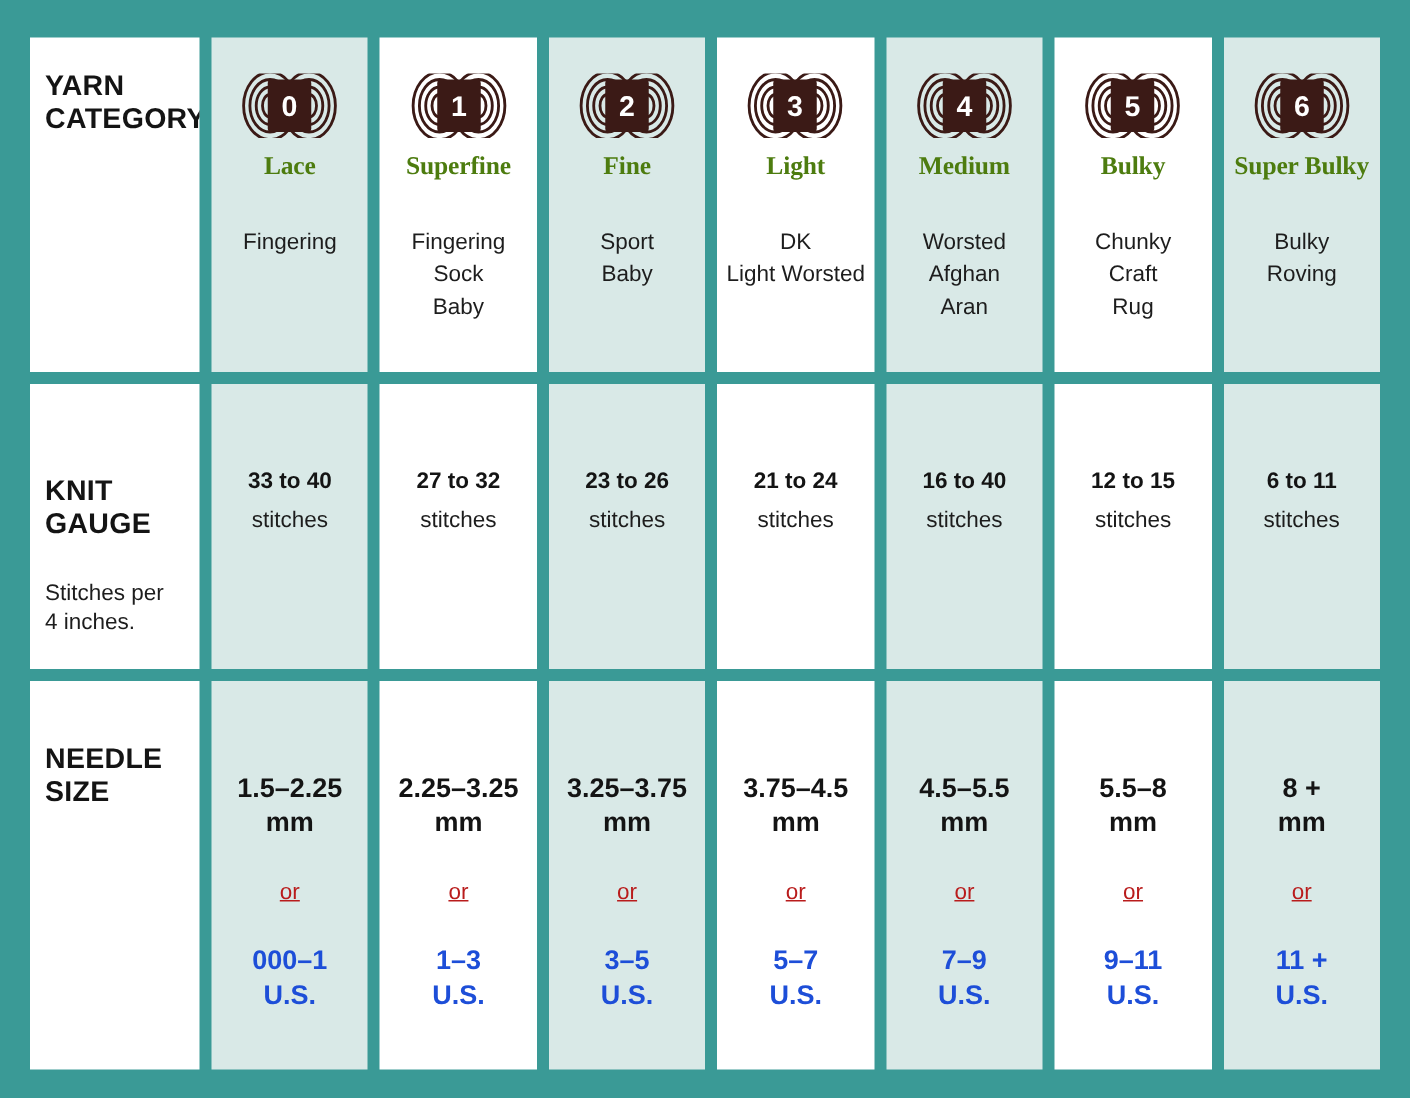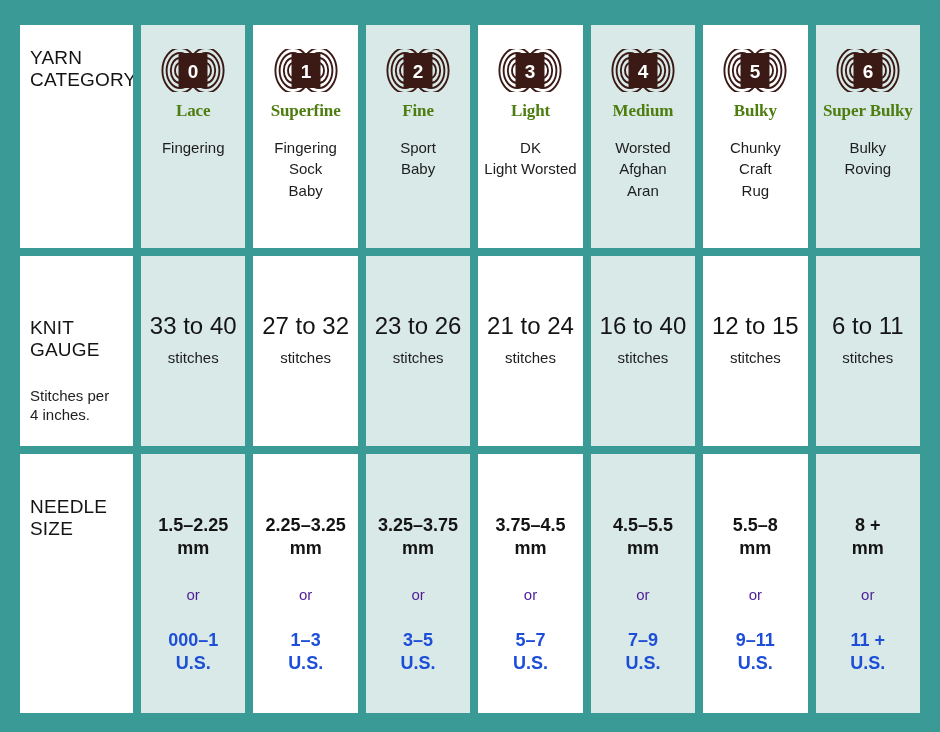--- a/index.html
+++ b/index.html
@@ -36,21 +36,21 @@
   }
   .cell.tinted { background: #d9e9e7; }
 
   
   .label-cell {
     align-items: flex-start;
     justify-content: flex-start;
     padding: 0 0 0 10px;
   }
   .row-label {
-    font-weight: normal;
+    font-weight: bold;
     font-size: 19px;
     line-height: 1.18;
     color: #141414;
     letter-spacing: .2px;
     white-space: pre-line;
   }
   .row-sub {
     font-size: 15px;
     line-height: 1.28;
     color: #1d1d1d;
@@ -76,30 +76,30 @@
     margin-top: 9px;
     text-align: center;
     white-space: nowrap;
     letter-spacing: -.1px;
     font-family: Liberation Serif, serif;
   }
   .cat-alt {
     font-size: 15px;
     line-height: 1.42;
     color: #1d1d1d;
-    margin-top: 16px;
+    margin-top: 30px;
     text-align: center;
     white-space: pre-line;
   }
 
   
   .gauge-cell { justify-content: flex-start; padding-top: 56px; }
   .gauge-main {
-    font-weight: normal;
-    font-size: 24px;
+    font-weight: bold;
+    font-size: 15px;
     color: #141414;
     text-align: center;
     white-space: nowrap;
   }
   .gauge-unit {
     font-size: 15px;
     color: #1d1d1d;
     margin-top: 9px;
     text-align: center;
   }
@@ -109,23 +109,24 @@
   .needle-mm {
     font-weight: bold;
     font-size: 18px;
     color: #141414;
     text-align: center;
     line-height: 1.28;
     white-space: pre-line;
   }
   .needle-or {
     font-size: 15px;
-    color: #4c1d95;
+    color: #b91c1c;
     margin-top: 26px;
     text-align: center;
+    text-decoration: underline;
   }
   .needle-us {
     font-weight: bold;
     font-size: 18px;
     color: #1d4ed8;
     margin-top: 26px;
     text-align: center;
     line-height: 1.28;
     white-space: pre-line;
   }

